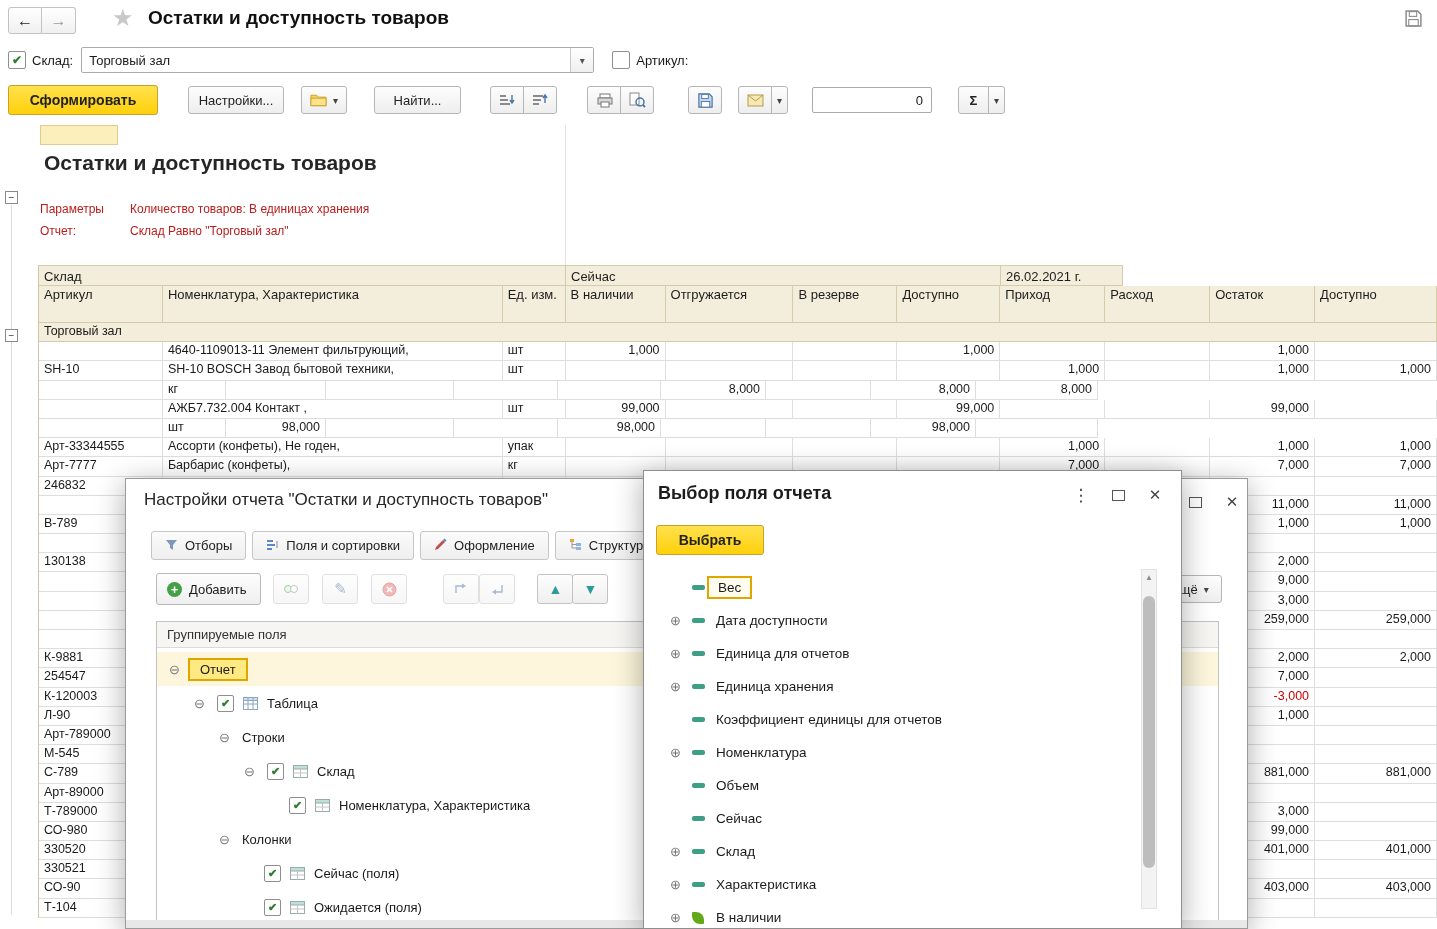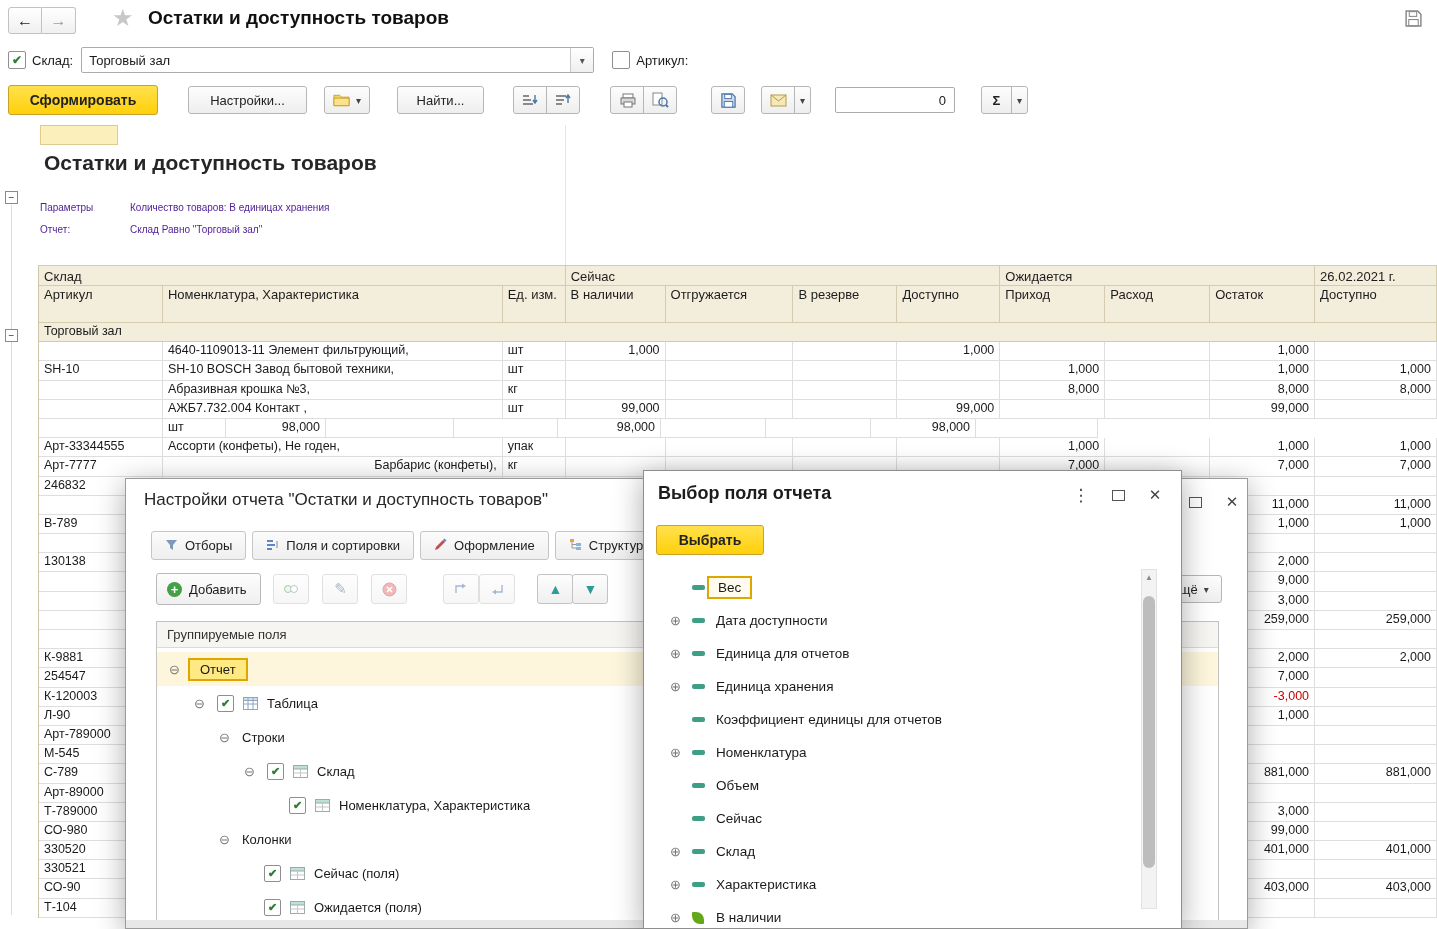--- a/index.html
+++ b/index.html
@@ -39,21 +39,21 @@
   .seg .btn:first-child{border-radius:3px 0 0 3px;}
   .seg .btn:last-child{border-radius:0 3px 3px 0;margin-left:-1px;}
   .counterfield{width:120px;height:26px;border:1px solid #ababab;border-radius:2px;display:flex;align-items:center;
                 justify-content:flex-end;padding:0 8px;font-size:13px;box-sizing:border-box;background:#fff;}
   .ddarrow{font-size:10px;color:#444;}
 
   
   #report{position:absolute;left:0;top:125px;width:1437px;height:804px;overflow:hidden;}
   .selcell{position:absolute;left:40px;top:0;width:78px;height:20px;background:#FBF0BB;border:1px solid #E0CA8D;box-sizing:border-box;}
   #report-title{position:absolute;left:44px;top:26px;font-size:21px;font-weight:700;color:#262626;}
-  .pline{position:absolute;font-size:10px;color:#4c1d95;white-space:nowrap;}
+  .pline{position:absolute;font-size:12px;color:#b91c1c;white-space:nowrap;}
   #vline565{position:absolute;left:565px;top:0;height:140px;border-left:1px solid #e4e4e4;}
   .mbox{position:absolute;left:5px;width:13px;height:13px;border:1px solid #8a8a8a;background:#fff;
         font-size:10px;line-height:11px;text-align:center;color:#333;box-sizing:border-box;}
   #mline{position:absolute;left:11px;top:80px;height:710px;border-left:1px solid #dcdcdc;}
 
   #report-table{position:absolute;left:38px;top:140px;width:1399px;border-left:1px solid #cfc6a8;box-sizing:border-box;}
   .thr{display:flex;}
   .th{box-sizing:border-box;background:#F3EDDB;border-right:1px solid #D5CCAE;border-bottom:1px solid #D5CCAE;
       font-size:13px;padding:1px 5px 0 5px;white-space:nowrap;overflow:hidden;color:#1c1c1c;}
   #thead1 .th{height:21px;border-top:1px solid #D5CCAE;line-height:19px;}
@@ -148,21 +148,21 @@
       <span class="combo-btn">▾</span>
     </div>
     <span class="cbx16" style="margin-left:18px;"></span>
     <span class="flabel">Артикул:</span>
   </div>
 
   <div class="toolbar">
     <div class="btn btn-yellow" style="width:150px;">
         <span>Сформировать</span>
       </div>
-    <div class="btn" style="width:119px;margin-left:30px;">
+    <div class="btn" style="width:96px;margin-left:30px;">
         <span>Настройки...</span>
       </div>
     <div class="btn" style="width:46px;margin-left:17px;">
       <svg width="17" height="14" viewBox="0 0 18 14">
           <path d="M1 2h6l2 2h8v9H1z" fill="#F7D267" stroke="#C9A227"></path>
           <path d="M1 5h16v8H1z" fill="#FCE28C" stroke="#C9A227"></path>
         </svg>
       <span class="ddarrow">▾</span>
     </div>
     <div class="btn" style="width:87px;margin-left:27px;">
@@ -242,21 +242,20 @@
     <div class="pline" style="left:130px;top:99px;">Склад Равно "Торговый зал"</div>
     <div id="vline565"></div>
     <div id="mline"></div>
     <div class="mbox" style="top:66px;">−</div>
     <div class="mbox" style="top:204px;">−</div>
 
     <div id="report-table">
       <div class="thr" id="thead1">
           <div class="th" style="width: 527px;">Склад</div>
           <div class="th" style="width: 435px;">Сейчас</div>
-          <div class="th" style="width: 315px;">Ожидается</div>
           <div class="th" style="width: 122px;">26.02.2021 г.</div>
         </div>
       <div class="thr" id="thead2">
           <div class="th" style="width: 124px;">Артикул</div>
           <div class="th" style="width: 340px;">Номенклатура, Характеристика</div>
           <div class="th" style="width: 63px;">Ед. изм.</div>
           <div class="th" style="width: 100px;">В наличии</div>
           <div class="th" style="width: 128px;">Отгружается</div>
           <div class="th" style="width: 104px;">В резерве</div>
           <div class="th" style="width: 103px;">Доступно</div>
@@ -290,21 +289,20 @@
             <div class="td num" style="width: 128px;"></div>
             <div class="td num" style="width: 104px;"></div>
             <div class="td num" style="width: 103px;"></div>
             <div class="td num" style="width: 105px;">1,000</div>
             <div class="td num" style="width: 105px;"></div>
             <div class="td num" style="width: 105px;">1,000</div>
             <div class="td num" style="width: 122px;">1,000</div>
           </div>
           <div class="tr">
             <div class="td" style="width: 124px;"></div>
-            <div class="td" style="width: 340px;">Абразивная крошка №3,</div>
             <div class="td" style="width: 63px;">кг</div>
             <div class="td num" style="width: 100px;"></div>
             <div class="td num" style="width: 128px;"></div>
             <div class="td num" style="width: 104px;"></div>
             <div class="td num" style="width: 103px;"></div>
             <div class="td num" style="width: 105px;">8,000</div>
             <div class="td num" style="width: 105px;"></div>
             <div class="td num" style="width: 105px;">8,000</div>
             <div class="td num" style="width: 122px;">8,000</div>
           </div>
@@ -341,21 +339,21 @@
             <div class="td num" style="width: 128px;"></div>
             <div class="td num" style="width: 104px;"></div>
             <div class="td num" style="width: 103px;"></div>
             <div class="td num" style="width: 105px;">1,000</div>
             <div class="td num" style="width: 105px;"></div>
             <div class="td num" style="width: 105px;">1,000</div>
             <div class="td num" style="width: 122px;">1,000</div>
           </div>
           <div class="tr">
             <div class="td" style="width: 124px;">Арт-7777</div>
-            <div class="td" style="width: 340px; text-align: right;">Барбарис (конфеты),</div>
+            <div class="td" style="width: 340px;">Барбарис (конфеты),</div>
             <div class="td" style="width: 63px;">кг</div>
             <div class="td num" style="width: 100px;"></div>
             <div class="td num" style="width: 128px;"></div>
             <div class="td num" style="width: 104px;"></div>
             <div class="td num" style="width: 103px;"></div>
             <div class="td num" style="width: 105px;">7,000</div>
             <div class="td num" style="width: 105px;"></div>
             <div class="td num" style="width: 105px;">7,000</div>
             <div class="td num" style="width: 122px;">7,000</div>
           </div>

